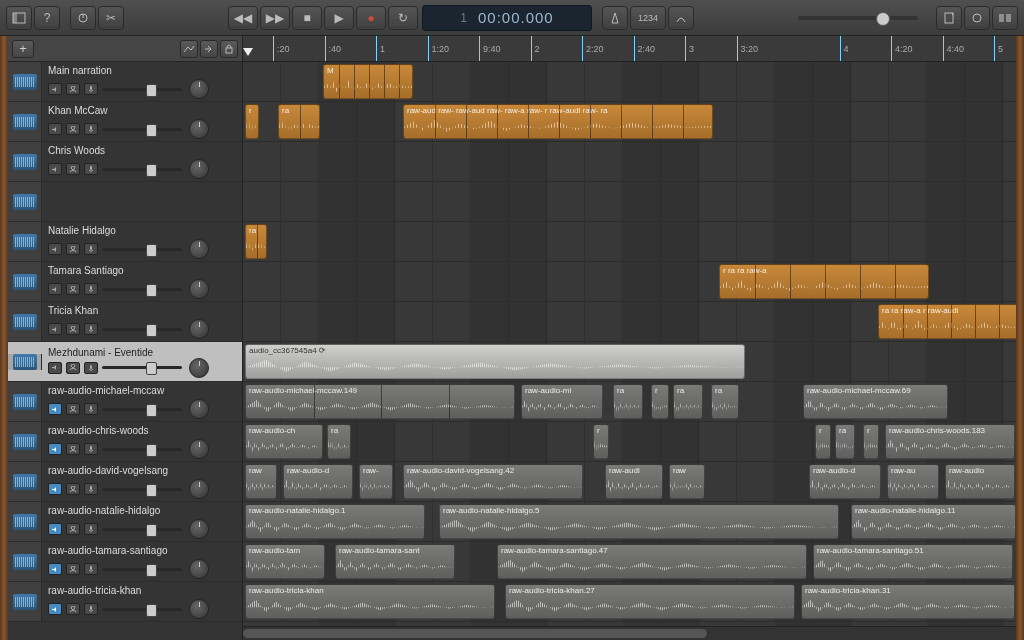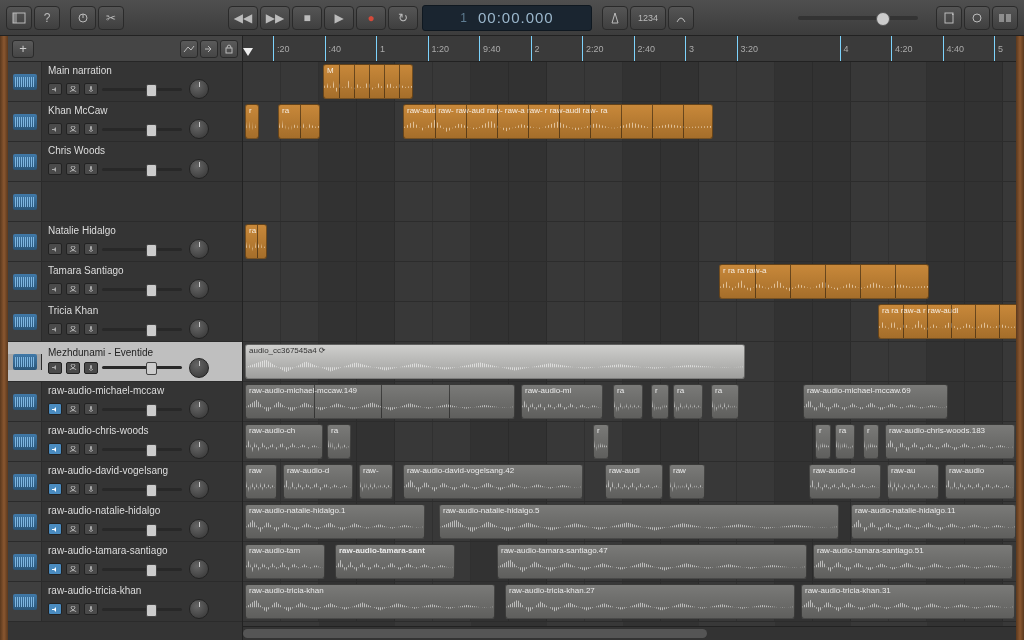--- a/index.html
+++ b/index.html
@@ -760,21 +760,21 @@
           <div class="region g" style="left: 608px; width: 165px;">
             <span class="rtxt">raw-audio-natalie-hidalgo.11</span>
             <div class="wf"></div>
           </div>
         </div>
         <div class="lane">
           <div class="region g" style="left: 2px; width: 80px;">
             <span class="rtxt">raw-audio-tam</span>
             <div class="wf"></div>
           </div>
-          <div class="region g" style="left: 92px; width: 120px; font-weight: bold;">
+          <div class="region g" style="left: 92px; width: 120px;">
             <span class="rtxt">raw-audio-tamara-sant</span>
             <div class="wf"></div>
           </div>
           <div class="region g" style="left: 254px; width: 310px;">
             <span class="rtxt">raw-audio-tamara-santiago.47</span>
             <div class="wf"></div>
           </div>
           <div class="region g" style="left: 570px; width: 200px;">
             <span class="rtxt">raw-audio-tamara-santiago.51</span>
             <div class="wf"></div>

